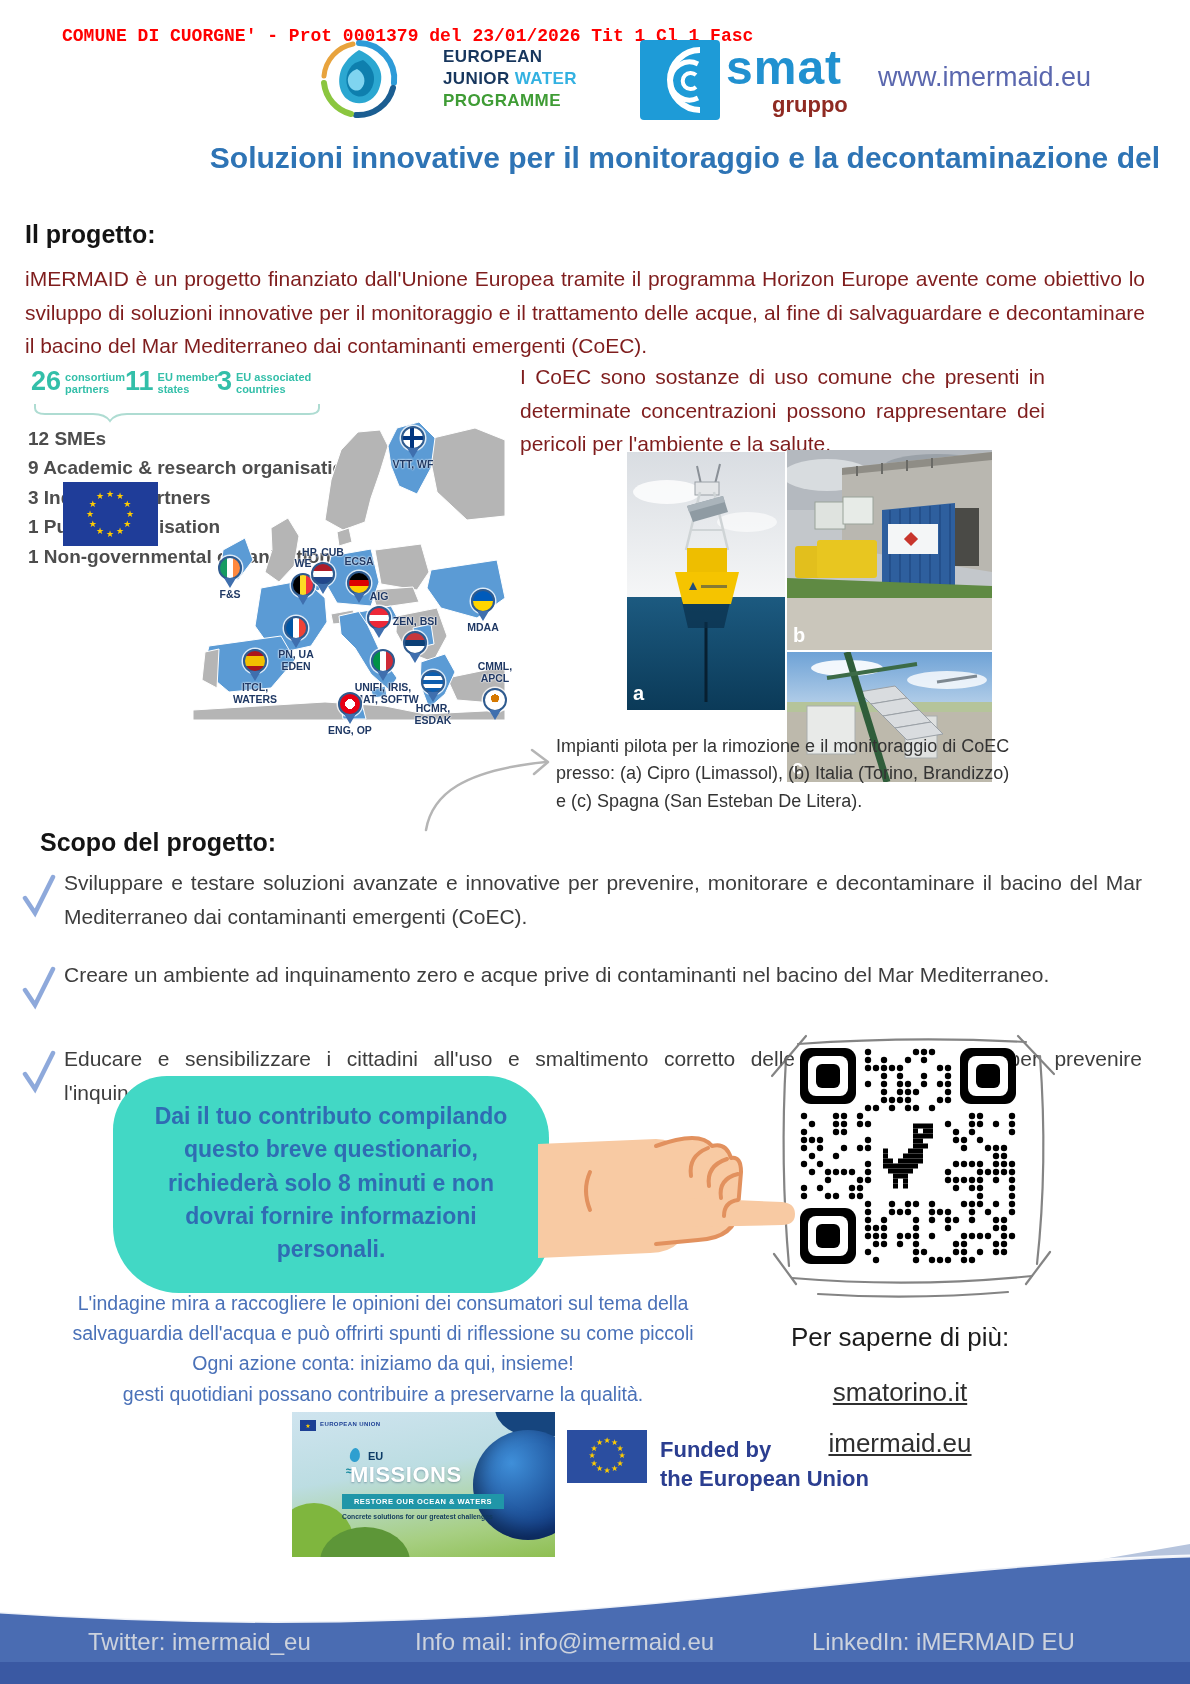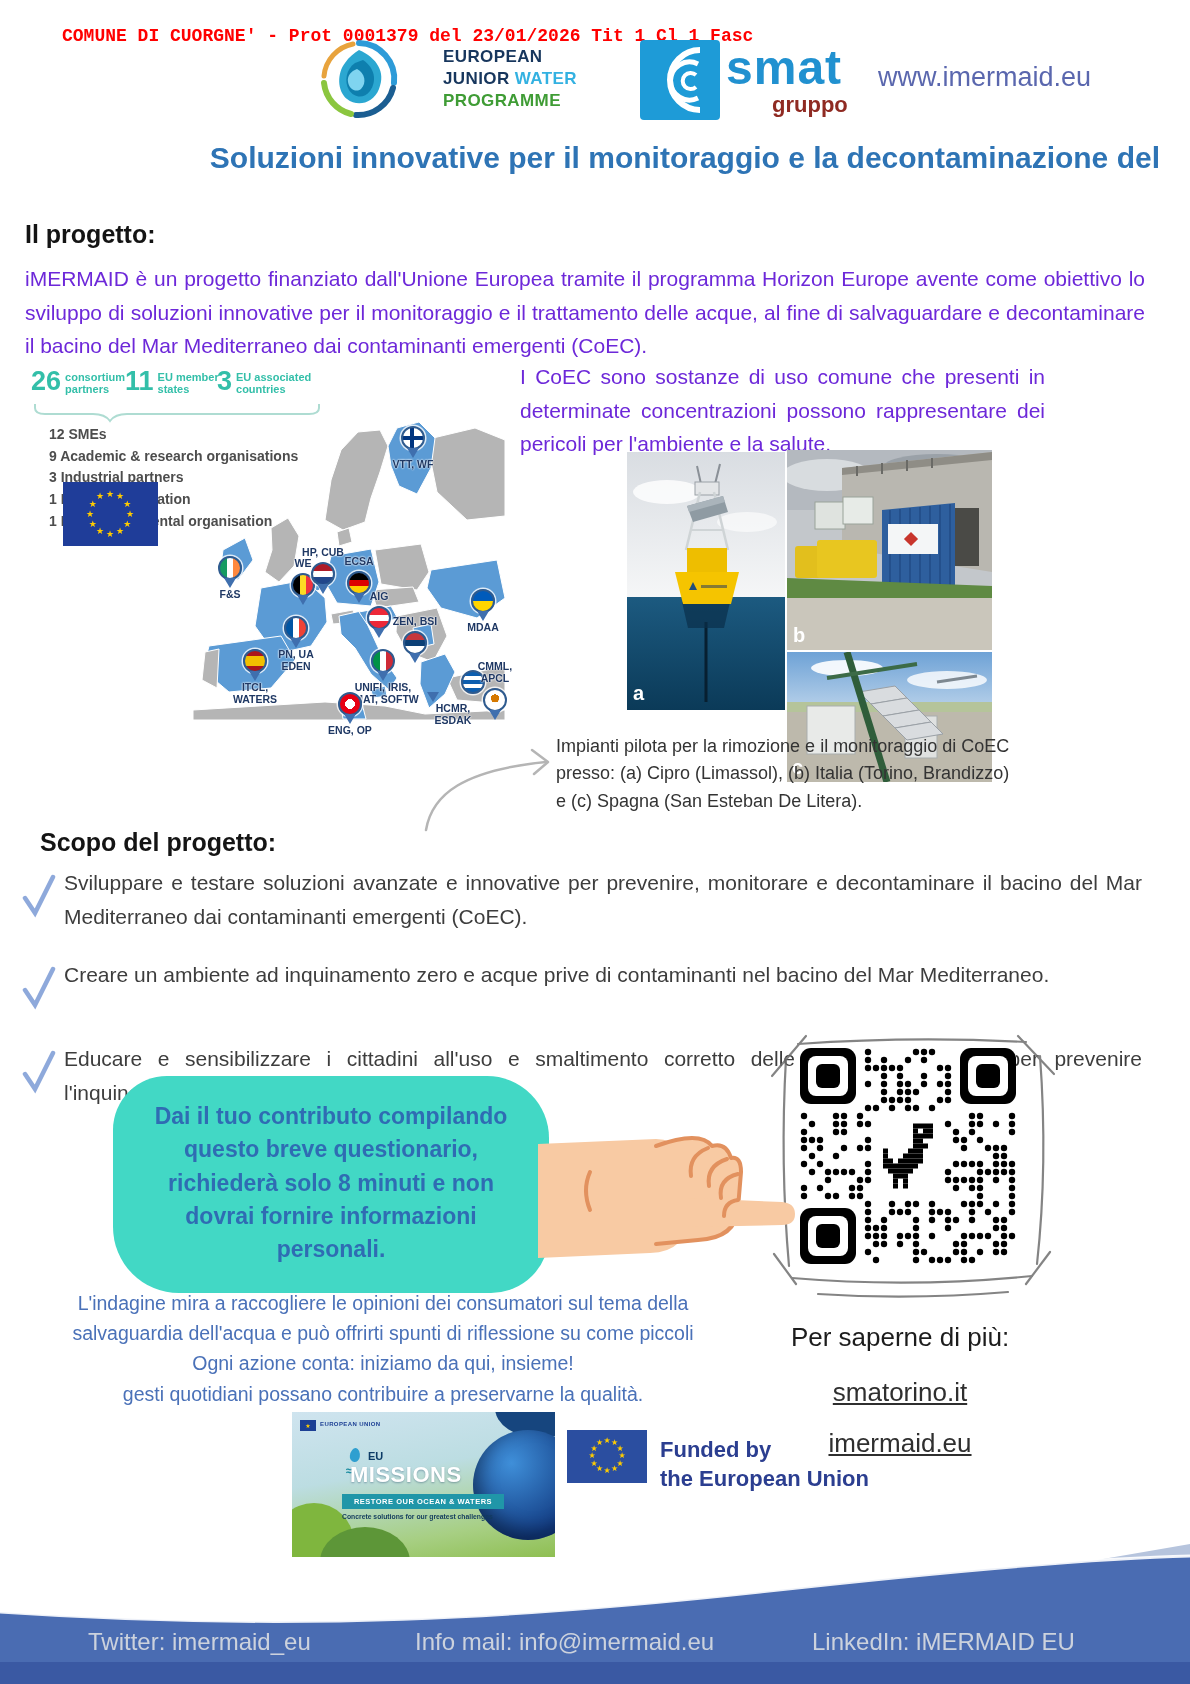--- a/index.html
+++ b/index.html
@@ -15,28 +15,28 @@
   .ejwp-text .water{color:#33b1e1;} .ejwp-text .prog{color:#3f9c35;}
   .smat-square{position:absolute;left:640px;top:40px;width:80px;height:80px;background:#1e9bd7;border-radius:4px;overflow:hidden;}
   .smat-word{position:absolute;left:726px;top:40px;font-size:48px;font-weight:bold;color:#2191d0;letter-spacing:1px;}
   .smat-sub{position:absolute;left:772px;top:92px;font-size:22px;font-weight:bold;color:#8f2a22;}
   .site{position:absolute;left:878px;top:62px;font-size:27px;color:#5a67ae;}
 
   
   .title{position:absolute;left:30px;top:136px;width:1130px;text-align:right;
          font-size:30px;font-weight:bold;color:#2e74b5;line-height:1.45;}
   .h-black{font-size:25px;font-weight:bold;color:#141414;}
-  .body-text{font-size:21px;line-height:1.6;color:#6d28d9;text-align:justify;}
+  .body-text{font-size:21px;line-height:1.6;color:#7f1d1d;text-align:justify;}
 
   
   .map-block{position:absolute;left:25px;top:366px;width:480px;height:370px;}
   .stat{position:absolute;top:2px;display:flex;}
   .stat .num{font-size:27px;font-weight:bold;color:#33bfa9;line-height:1;}
   .stat .slabel{font-size:11px;color:#33bfa9;white-space:pre-line;line-height:1.1;margin:3px 0 0 4px;font-weight:bold;}
-  .breakdown{position:absolute;left:24px;top:58px;font-size:14px;font-weight:bold;color:#4d4d4d;line-height:1.55;}
+  .breakdown{position:absolute;left:3px;top:58px;font-size:19px;font-weight:bold;color:#4d4d4d;line-height:1.55;}
   .eu-flag{position:absolute;background:#1f3d99;overflow:hidden;}
   .pin{position:absolute;width:24px;height:24px;z-index:3;}
   .pin .flag{width:20px;height:20px;border-radius:50%;border:2px solid #2f5b8f;box-shadow:0 0 0 1.5px rgba(255,255,255,.8);background:#fff;}
   .pin::after{content:'';position:absolute;left:6px;top:22px;border:6px solid transparent;border-top:10px solid #3f6fae;}
   .plabel{position:absolute;top:32px;left:50%;transform:translateX(-50%);white-space:pre-line;
           text-align:center;font-size:10.5px;font-weight:bold;color:#1f3864;line-height:1.15;
           text-shadow:0 0 2px #fff,0 0 2px #fff;width:96px;}
   .label-top .plabel{top:auto;bottom:28px;}
   .flag.fi{background:#fff;background-image:linear-gradient(90deg,transparent 34%,#003580 34%,#003580 54%,transparent 54%),linear-gradient(0deg,transparent 40%,#003580 40%,#003580 60%,transparent 60%);}
   .flag.ie{background:linear-gradient(90deg,#169b62 33%,#fff 33% 67%,#ff883e 67%);}
@@ -270,21 +270,21 @@
       <div class="pin" style="left: 218px; top: 283px;">
         <div class="flag es"></div>
         <div class="plabel">ITCL,
 WATERS</div>
       </div>
       <div class="pin" style="left: 327px; top: 283px; margin-left: 19px;">
         <div class="flag it"></div>
         <div class="plabel">UNIFI, IRIS,
 SMAT, SOFTW</div>
       </div>
-      <div class="pin" style="left: 396px; top: 304px; padding-left: 40px;">
+      <div class="pin" style="left: 396px; top: 304px;">
         <div class="flag gr"></div>
         <div class="plabel">HCMR,
 ESDAK</div>
       </div>
       <div class="pin label-top" style="left: 458px; top: 322px;">
         <div class="flag cy"></div>
         <div class="plabel">CMML,
 APCL</div>
       </div>
       <div class="pin" style="left: 313px; top: 326px;">

